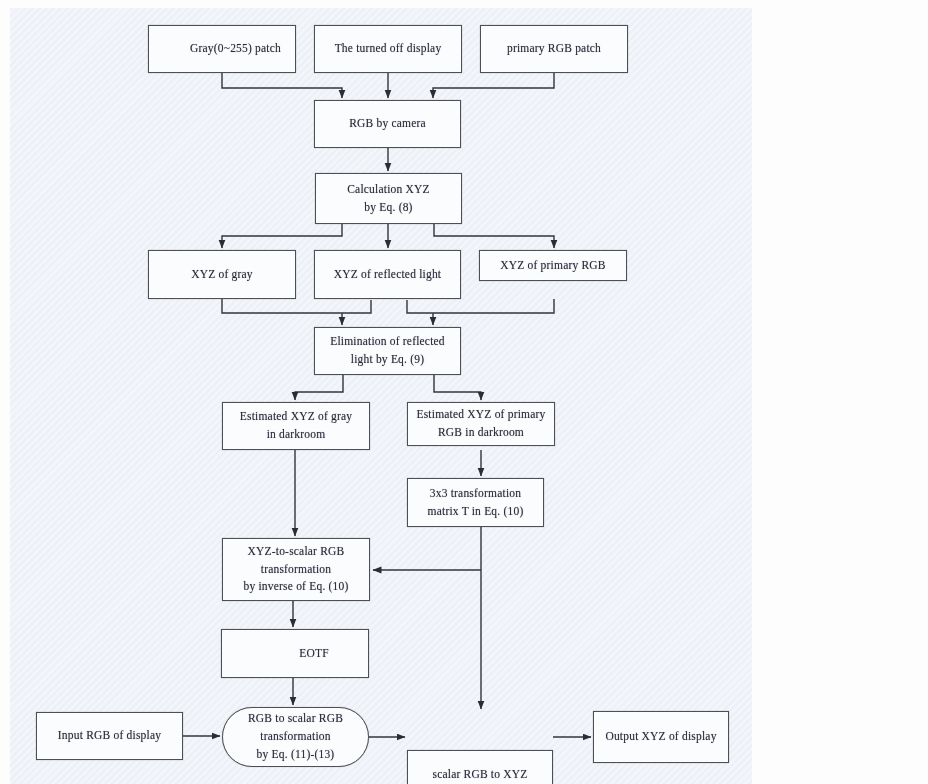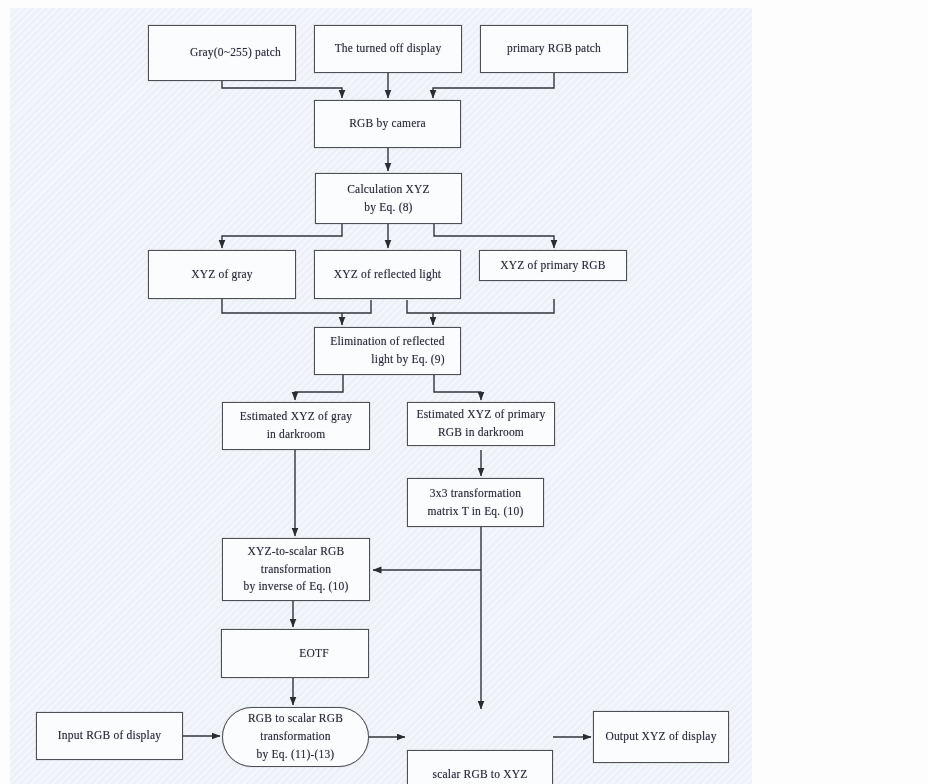--- a/index.html
+++ b/index.html
@@ -96,30 +96,30 @@
     <polyline points="481,570 373,570" marker-end="url(#arrow)"></polyline>
 
     <polyline points="293,601 293,627" marker-end="url(#arrow)"></polyline>
     <polyline points="293,678 293,705" marker-end="url(#arrow)"></polyline>
 
     <polyline points="183,736 220,736" marker-end="url(#arrow)"></polyline>
     <polyline points="369,737 405,737" marker-end="url(#arrow)"></polyline>
     <polyline points="553,737 591,737" marker-end="url(#arrow)"></polyline>
   </svg>
 
-  <div class="node" style="left:148px; top:25px;  width:148px; height:56px;padding-left:27px;">Gray(0~255) patch</div>
+  <div class="node" style="left:148px; top:25px;  width:148px; height:48px;padding-left:27px;">Gray(0~255) patch</div>
   <div class="node" style="left:314px; top:25px;  width:148px; height:48px;">The turned off display</div>
   <div class="node" style="left:480px; top:25px;  width:148px; height:48px;">primary RGB patch</div>
   <div class="node" style="left:314px; top:100px; width:147px; height:48px;">RGB by camera</div>
   <div class="node" style="left:315px; top:173px; width:147px; height:51px;">Calculation XYZ
 by Eq. (8)</div>
   <div class="node" style="left:148px; top:250px; width:148px; height:49px;">XYZ of gray</div>
   <div class="node" style="left:314px; top:250px; width:147px; height:49px;">XYZ of reflected light</div>
   <div class="node" style="left:479px; top:250px; width:148px; height:31px;">XYZ of primary RGB</div>
-  <div class="node" style="left:314px; top:327px; width:147px; height:48px;text-align:right;">Elimination of reflected
+  <div class="node" style="left:314px; top:327px; width:147px; height:48px;">Elimination of reflected
 light by Eq. (9)</div>
   <div class="node" style="left:222px; top:402px; width:148px; height:48px;">Estimated XYZ of gray
 in darkroom</div>
   <div class="node" style="left:407px; top:402px; width:148px; height:44px;">Estimated XYZ of primary
 RGB in darkroom</div>
   <div class="node" style="left:407px; top:478px; width:137px; height:49px;">3x3 transformation
 matrix T in Eq. (10)</div>
   <div class="node" style="left:222px; top:538px; width:148px; height:63px;">XYZ-to-scalar RGB
 transformation
 by inverse of Eq. (10)</div>

